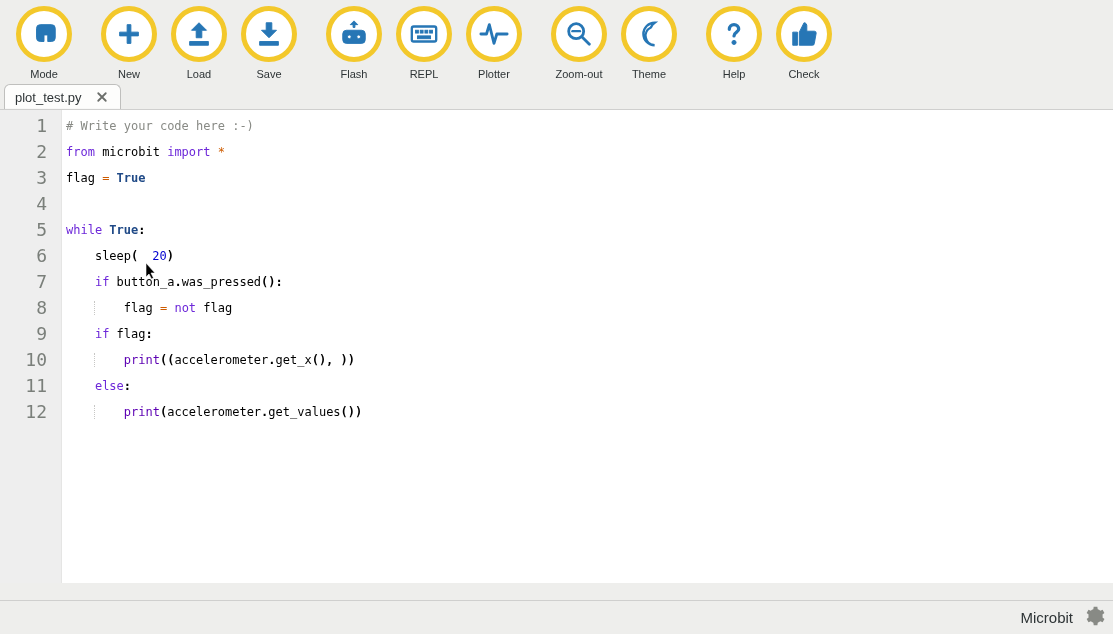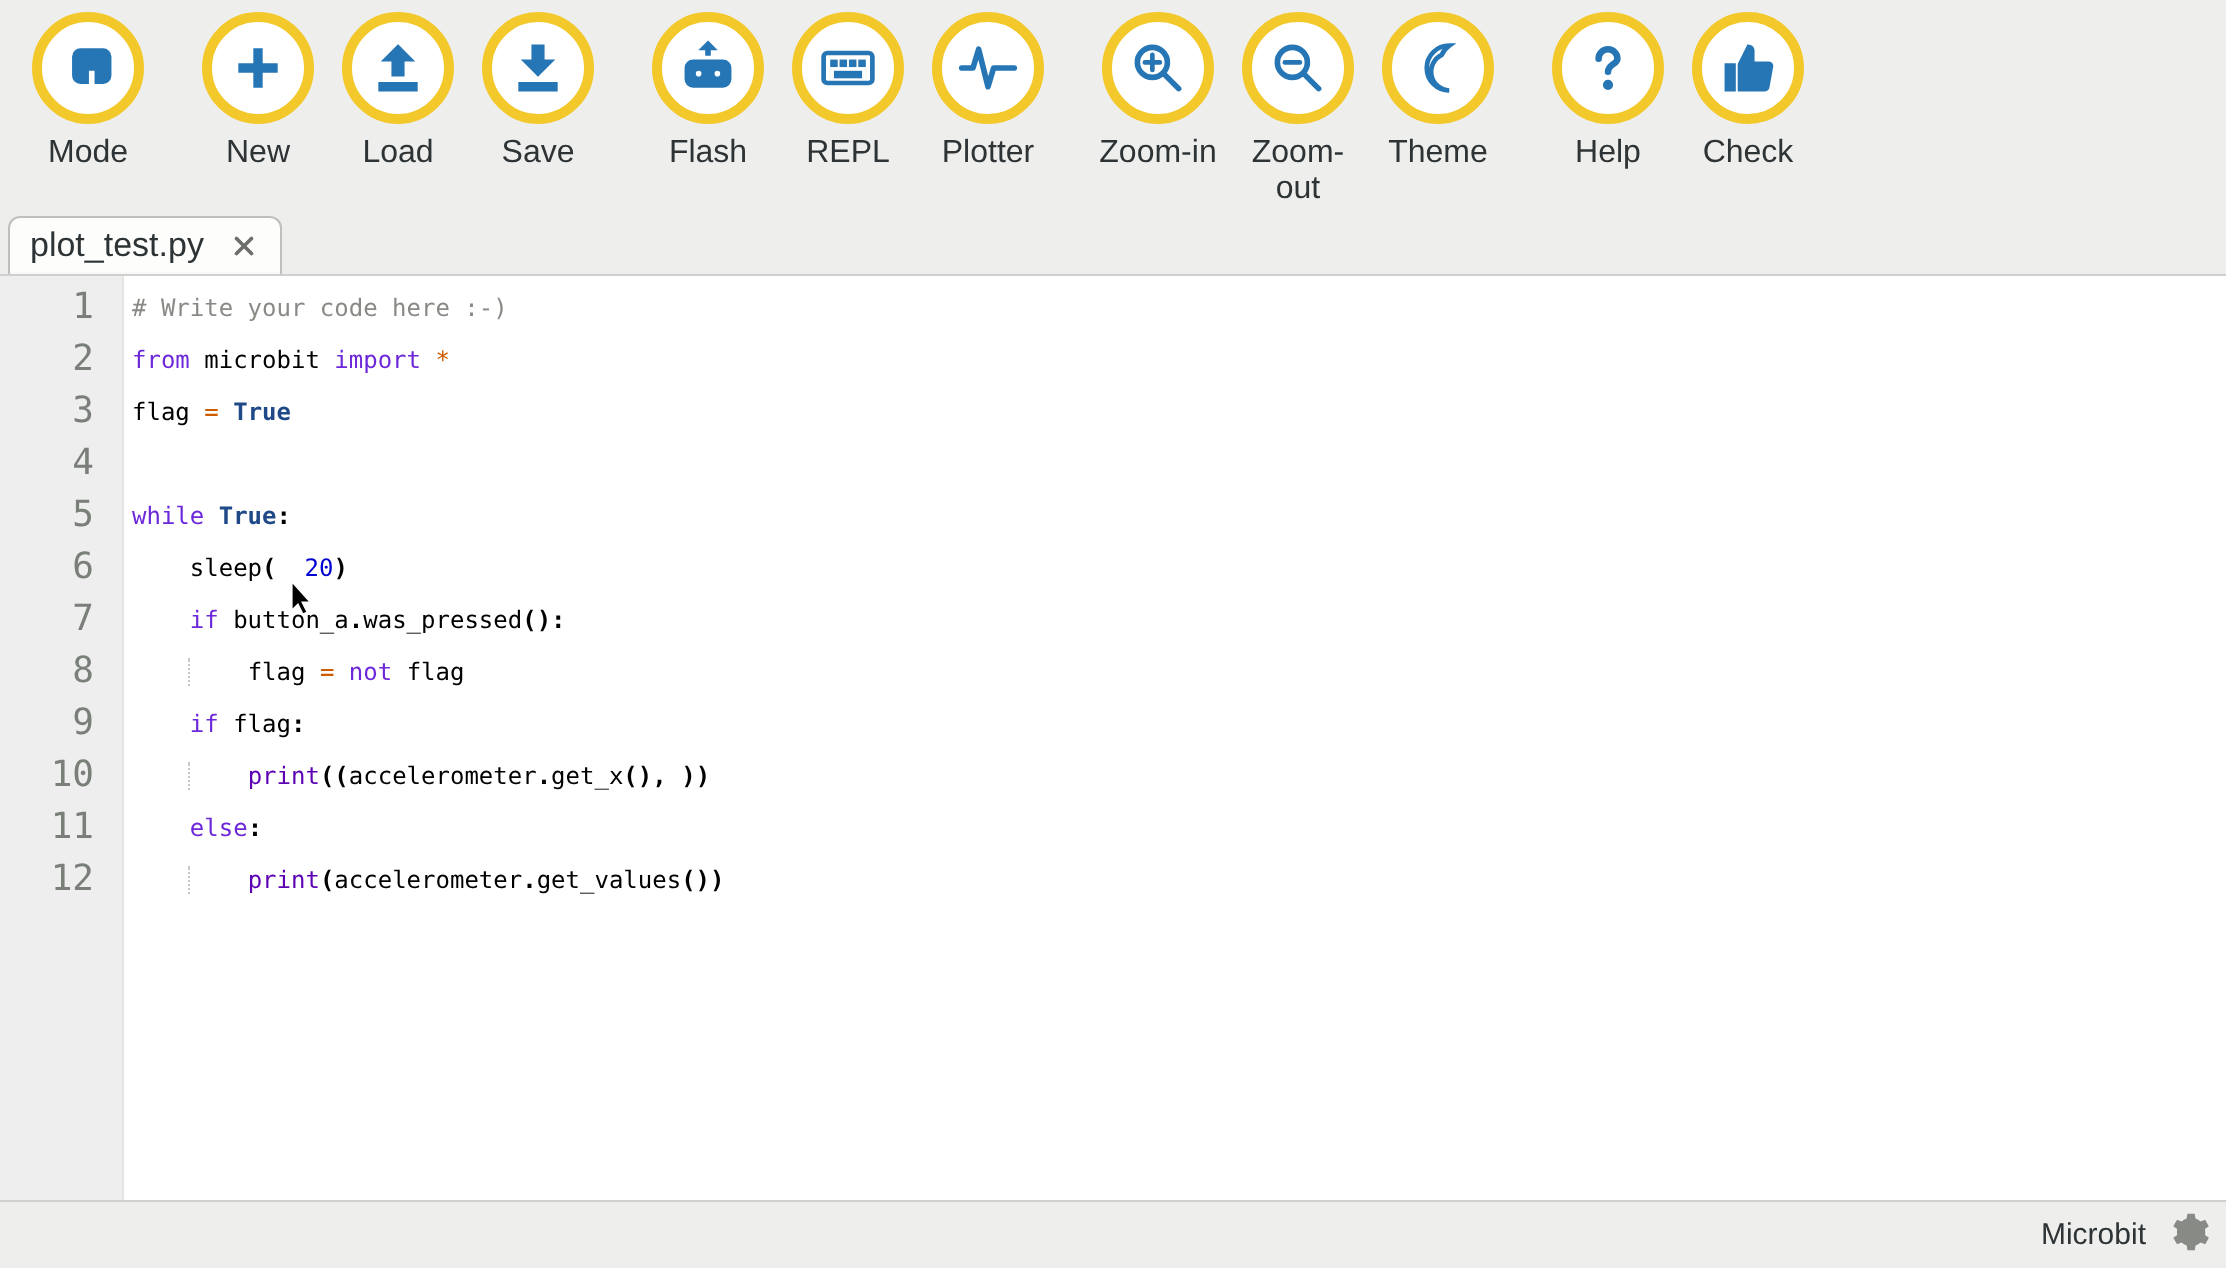--- a/index.html
+++ b/index.html
@@ -47,42 +47,42 @@
     align-items: center;
     justify-content: center;
   }
   .tool-icon-ring svg {
     width: 30px;
     height: 30px;
     fill: #2676b5;
     stroke: #2676b5;
   }
   .tool-label {
-    font-size: 16px;
+    font-size: 11px;
     color: #2e3436;
     margin-top: 6px;
     text-align: center;
   }
   
   .tabbar {
     display: flex;
     align-items: flex-end;
     padding-left: 4px;
     background: #eeeeec;
   }
   .tab {
     display: flex;
     align-items: center;
     gap: 12px;
     background: #fdfdfc;
     border: 1px solid #bfbfbd;
     border-bottom: none;
     border-radius: 6px 6px 0 0;
     padding: 4px 10px 4px 10px;
-    font-size: 17px;
+    font-size: 13px;
     box-shadow: 0 -1px 0 rgba(0,0,0,0.02) inset;
     cursor: pointer;
   }
   .tab-close {
     width: 16px;
     height: 16px;
     display: flex;
     align-items: center;
     justify-content: center;
     color: #6b6e6a;
@@ -234,30 +234,20 @@
         <div class="tool-label">Plotter</div>
       </div>
     </div>
     <div class="tool-sep"></div>
     <div class="tool-group">
       <div class="tool-button">
         <div class="tool-icon-ring">
           <svg viewBox="0 0 32 32">
             <circle cx="13" cy="13" r="8" fill="none" stroke="#2676b5" stroke-width="3"></circle>
             <path d="M19 19l8 8" stroke="#2676b5" stroke-width="3" stroke-linecap="round"></path>
-            <path d="M13 9v8M9 13h8" stroke="#2676b5" stroke-width="2.5" stroke-linecap="round"></path>
-          </svg>
-        </div>
-        <div class="tool-label">Zoom-in</div>
-      </div>
-      <div class="tool-button">
-        <div class="tool-icon-ring">
-          <svg viewBox="0 0 32 32">
-            <circle cx="13" cy="13" r="8" fill="none" stroke="#2676b5" stroke-width="3"></circle>
-            <path d="M19 19l8 8" stroke="#2676b5" stroke-width="3" stroke-linecap="round"></path>
             <path d="M9 13h8" stroke="#2676b5" stroke-width="2.5" stroke-linecap="round"></path>
           </svg>
         </div>
         <div class="tool-label">Zoom-out</div>
       </div>
       <div class="tool-button">
         <div class="tool-icon-ring">
           <svg viewBox="0 0 32 32">
             <path d="M22 4a12 12 0 100 24 10 10 0 01-4-19 12 12 0 014-5z" fill="none" stroke="#2676b5" stroke-width="2.5"></path>
           </svg>

